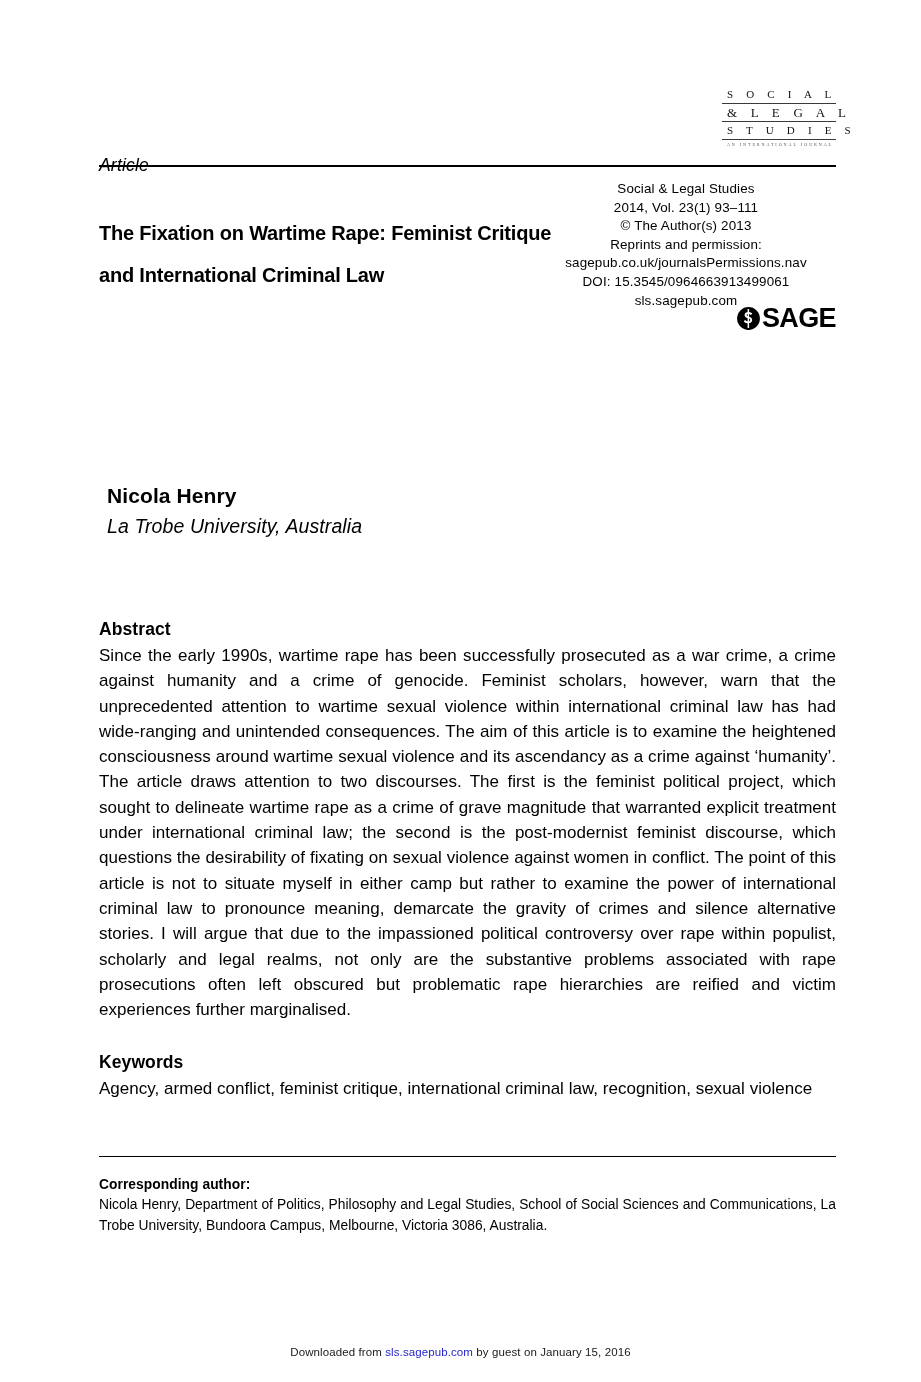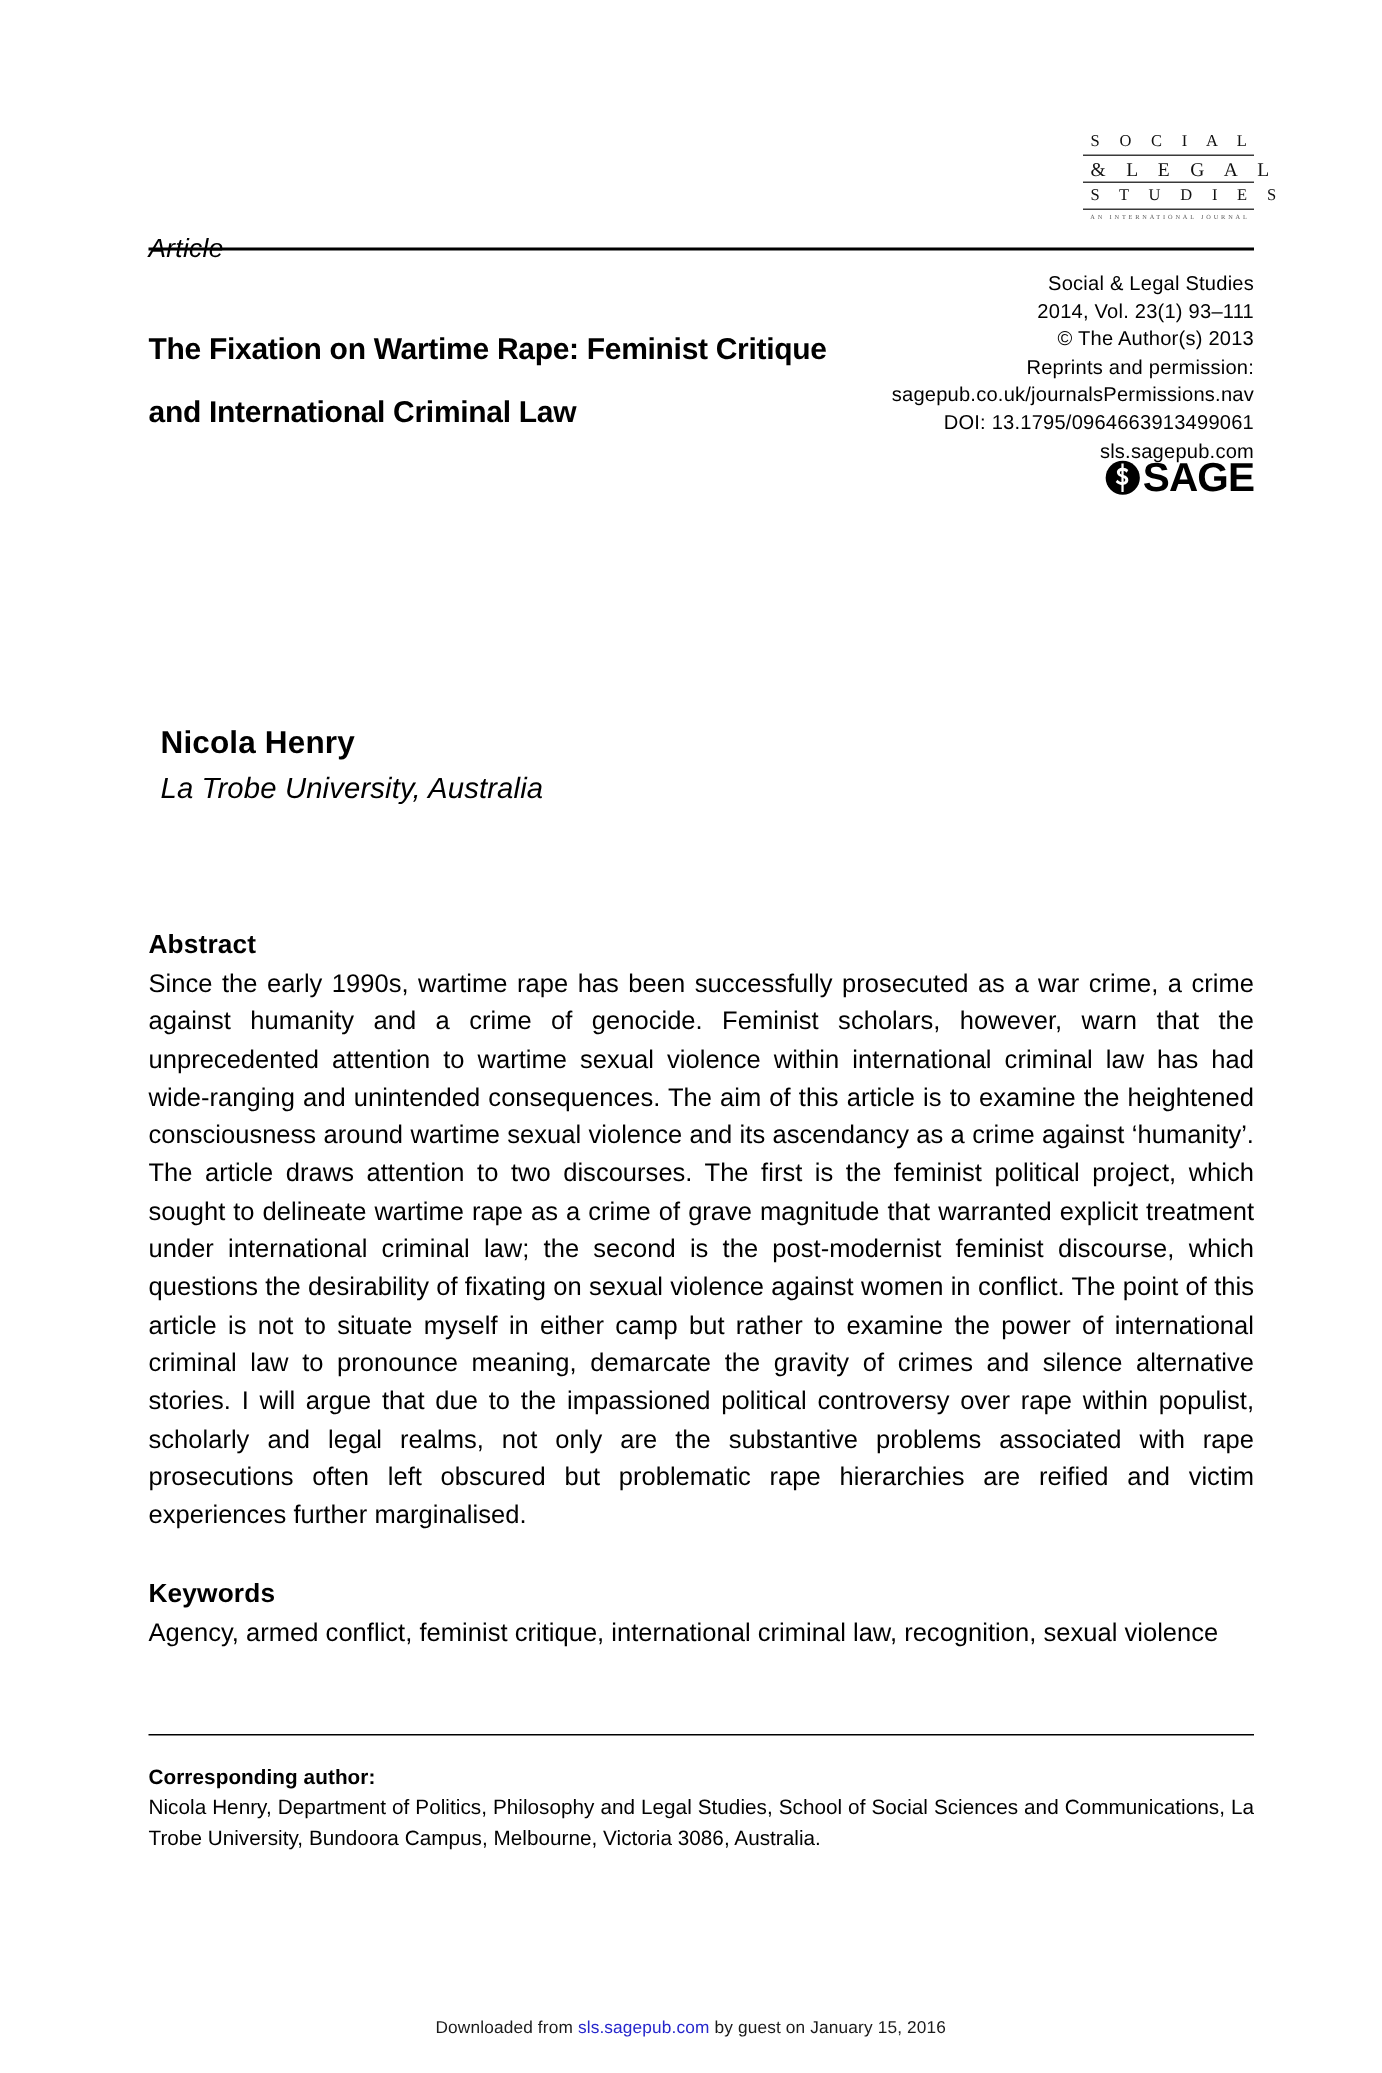--- a/index.html
+++ b/index.html
@@ -72,21 +72,21 @@
     height: 2.4px;
     background: #000;
   }
 
   
   .meta {
     position: absolute;
     right: 85px;
     top: 180px;
     width: 300px;
-    text-align: right;
+    text-align: center;
     font-size: 13.4px;
     line-height: 18.6px;
     letter-spacing: 0.15px;
   }
 
   
   .sage-logo {
     position: absolute;
     right: 85px;
     top: 306px;
@@ -232,21 +232,21 @@
 
   <div class="article-label">Article</div>
   <div class="head-rule"></div>
 
   <div class="meta">
     <div>Social &amp; Legal Studies</div>
     <div>2014, Vol. 23(1) 93–111</div>
     <div>© The Author(s) 2013</div>
     <div>Reprints and permission:</div>
     <div>sagepub.co.uk/journalsPermissions.nav</div>
-    <div>DOI: 13.1795/0964663913499061</div>
+    <div>DOI: 15.3545/0964663913499061</div>
     <div>sls.sagepub.com</div>
   </div>
 
   <div class="sage-logo">
     <span class="sage-mark">
       <svg width="25" height="25" viewBox="0 0 25 25" aria-hidden="true">
         <circle cx="12.5" cy="12.5" r="11.4" fill="#000"></circle>
         <path d="M16.2 7.4c-1.0-1.0-2.3-1.5-3.8-1.5-2.2 0-3.8 1.2-3.8 3.0 0 1.6 1.1 2.5 3.2 3.2 1.9 0.6 2.4 1.0 2.4 1.8 0 0.9-0.8 1.5-2.0 1.5-1.3 0-2.4-0.6-3.2-1.6l-1.2 1.6c1.1 1.2 2.6 1.9 4.3 1.9 2.4 0 4.1-1.3 4.1-3.3 0-1.7-1.0-2.6-3.3-3.3-1.8-0.6-2.3-0.9-2.3-1.6 0-0.7 0.7-1.2 1.7-1.2 1.1 0 2.0 0.4 2.8 1.2z" fill="#fff"></path>
         <rect x="11.6" y="3.0" width="1.5" height="19" fill="#fff"></rect>
       </svg>

